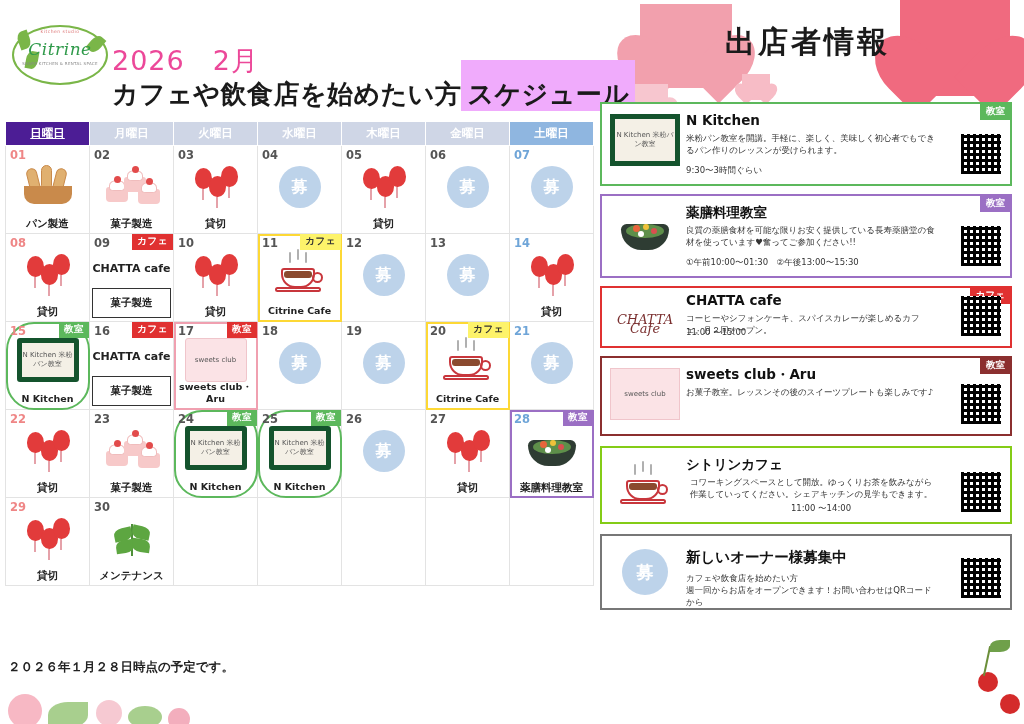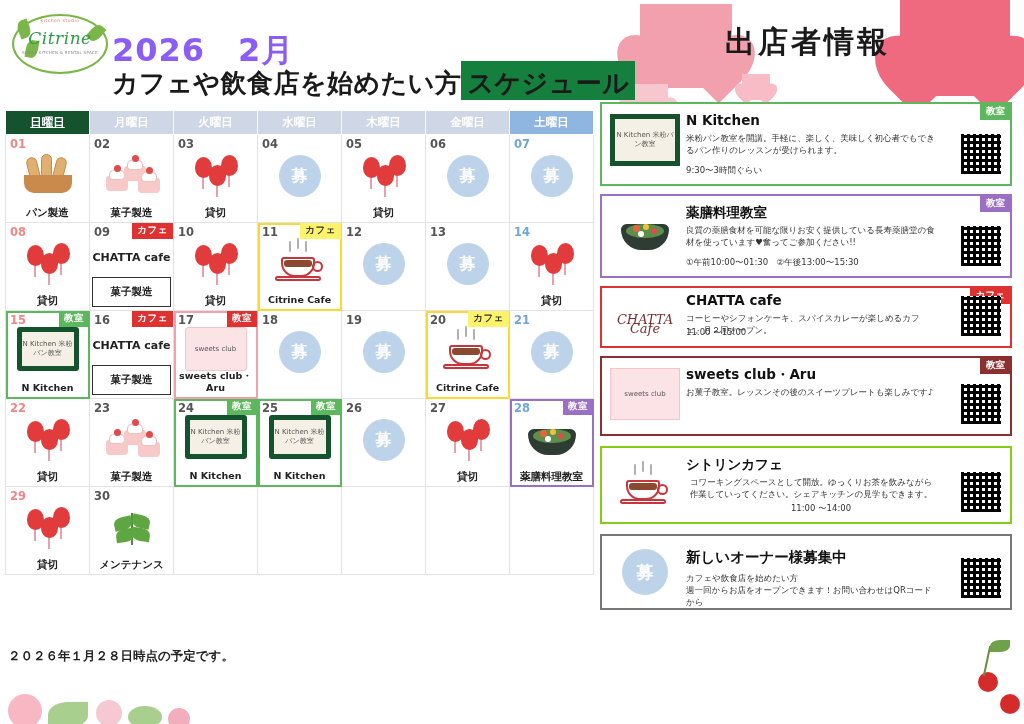--- a/index.html
+++ b/index.html
@@ -18,21 +18,21 @@
     position:absolute; pointer-events:none;
   }
   .heart::before, .heart::after {
     content:""; position:absolute; top:0; width:50%; height:80%;
     border-radius:50% 50% 0 0; background:inherit;
   }
   .heart::before { left:0; transform:rotate(-45deg); transform-origin:100% 100%; }
   .heart::after  { right:0; transform:rotate(45deg); transform-origin:0 100%; }
 
   
-  #calendar-panel { position:absolute; left:0; top:0; width:595px; height:528px; }
+  #calendar-panel { position:absolute; left:0; top:11px; width:595px; height:528px; }
 
   #logo {
     position:absolute; left:12px; top:10px; width:96px; height:72px;
   }
   #logo .ring {
     position:absolute; left:0; top:4px; width:96px; height:60px;
     border:2px solid #7ab648; border-radius:48px/30px;
     background:#fff;
   }
   #logo .leaf {
@@ -50,37 +50,37 @@
   }
   #logo .logo-sub-bottom {
     position:absolute; left:0; top:40px; width:96px; text-align:center;
     font-size:4px; color:#888; letter-spacing:.3px;
   }
 
   #cal-title {
     position:absolute; left:112px; top:34px; width:470px;
   }
   #cal-title .line1 {
-    font-size:32px; font-weight:bold; color:#8b5cf6; letter-spacing:1px;
+    font-size:27px; font-weight:normal; color:#ec4899; letter-spacing:1px;
     line-height:32px;
   }
   #cal-title .line2 {
     font-size:26px; font-weight:bold; color:#1a1a1a; letter-spacing:.5px;
     line-height:34px; white-space:nowrap;
   }
   #cal-title .hl {
-    background:#15803d; padding:7px 6px 2px 6px;margin-top:7px;
+    background:#f0abfc; padding:19px 6px 2px 6px;margin-top:7px;
   }
 
   table#cal { position:absolute; left:5px; top:110px; border-collapse:collapse; }
   table#cal th {
     width:84px; height:24px; font-size:11.5px; font-weight:bold;
     color:#fff; border:1px solid #fff;
   }
-  th.sun { background:#14532d;text-decoration:underline; }
+  th.sun { background:#4c1d95;text-decoration:underline; }
   th.wd  { background:#cfd6e6; color:#3a4a66; }
   th.sat { background:#8fb6e0; }
 
   table#cal td {
     width:84px; height:88px; vertical-align:top; padding:0;
     border:1px solid #e3e3e3; position:relative; background:#fff;
   }
   td.blank { border-color:#eee; background:#fff; }
 
   .daynum {
@@ -218,21 +218,21 @@
   .soup .inner {
     position:absolute; left:7px; bottom:14px; width:38px; height:14px;
     background:#5e8f4a; border-radius:50%;
   }
   .soup .bit { position:absolute; border-radius:50%; }
   .soup .b1 { left:14px; bottom:20px; width:7px; height:7px; background:#e8643c; }
   .soup .b2 { left:24px; bottom:22px; width:6px; height:6px; background:#f0c23a; }
   .soup .b3 { left:32px; bottom:18px; width:6px; height:6px; background:#d94f4f; }
   .soup .b4 { left:19px; bottom:15px; width:6px; height:6px; background:#fff; }
   .outline-yellow { outline:2px solid #fdd835; outline-offset:-2px; }
-  .outline-green  { outline:2px solid #5cb85c; outline-offset:-2px; }
+  .outline-green  { outline:2px solid #5cb85c; outline-offset:-2px;border-radius:28px; }
   .outline-purple { outline:2px solid #9b6fc4; outline-offset:-2px; }
   .outline-pink   { outline:2px solid #f0a0b0; outline-offset:-2px; }
 
   .split-top {
     position:absolute; left:0; right:0; top:14px; height:40px;
     display:flex; align-items:center; justify-content:center;
     font-size:11px; font-weight:bold; color:#222; text-align:center; line-height:13px;
   }
   .split-bot {
     position:absolute; left:2px; right:2px; bottom:3px; height:30px;

